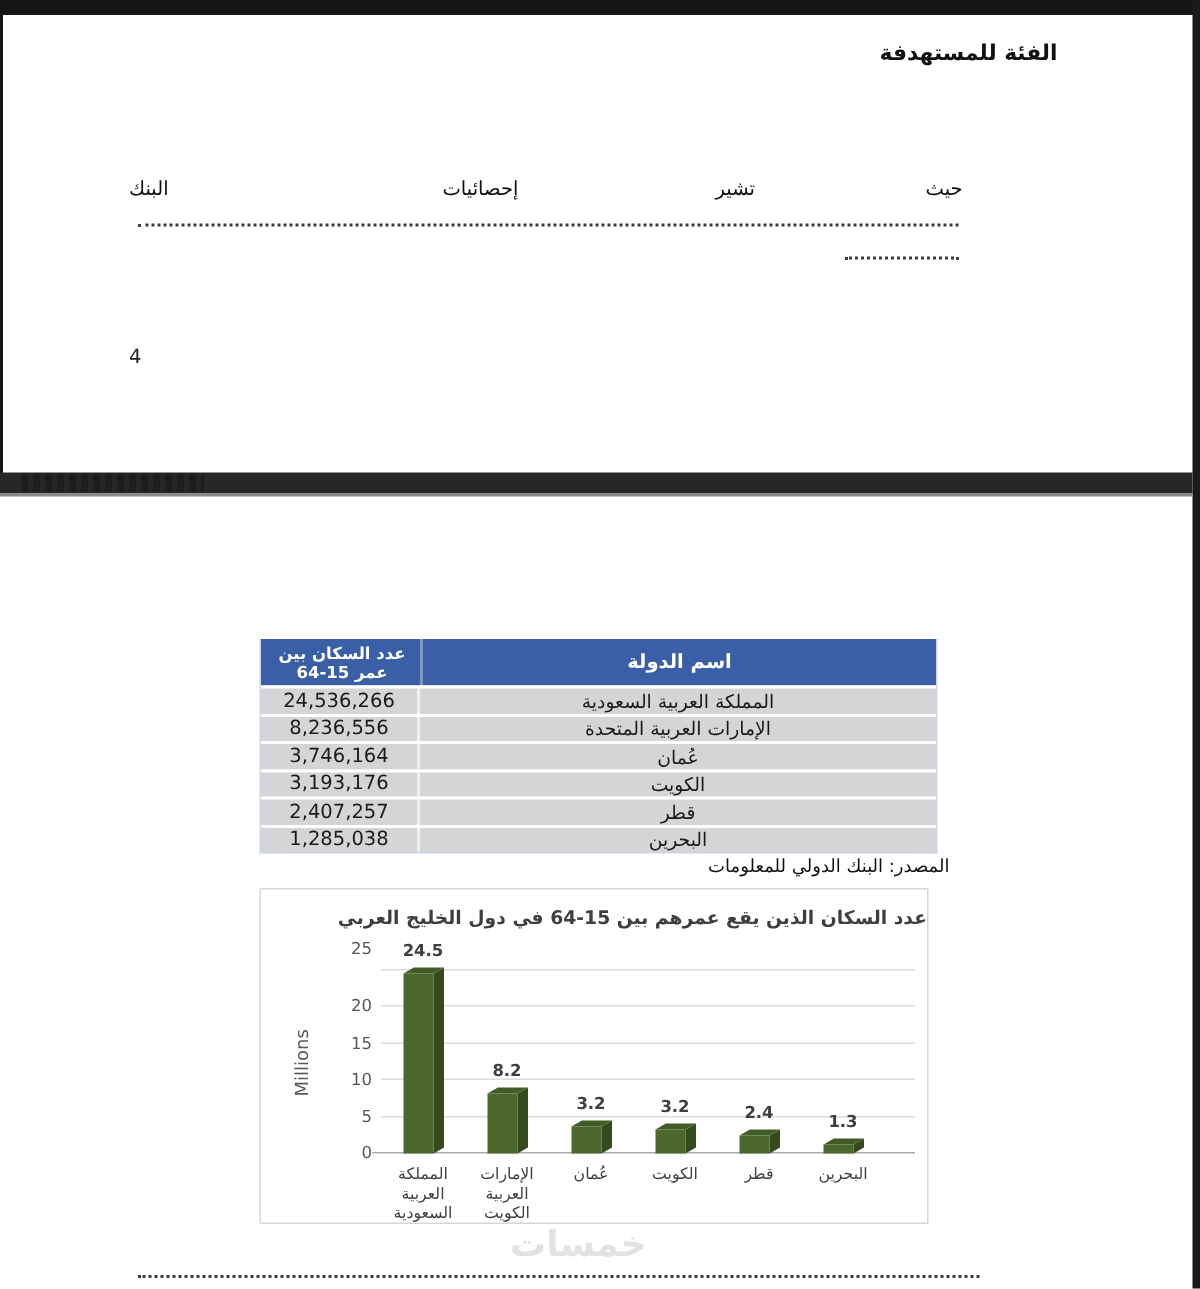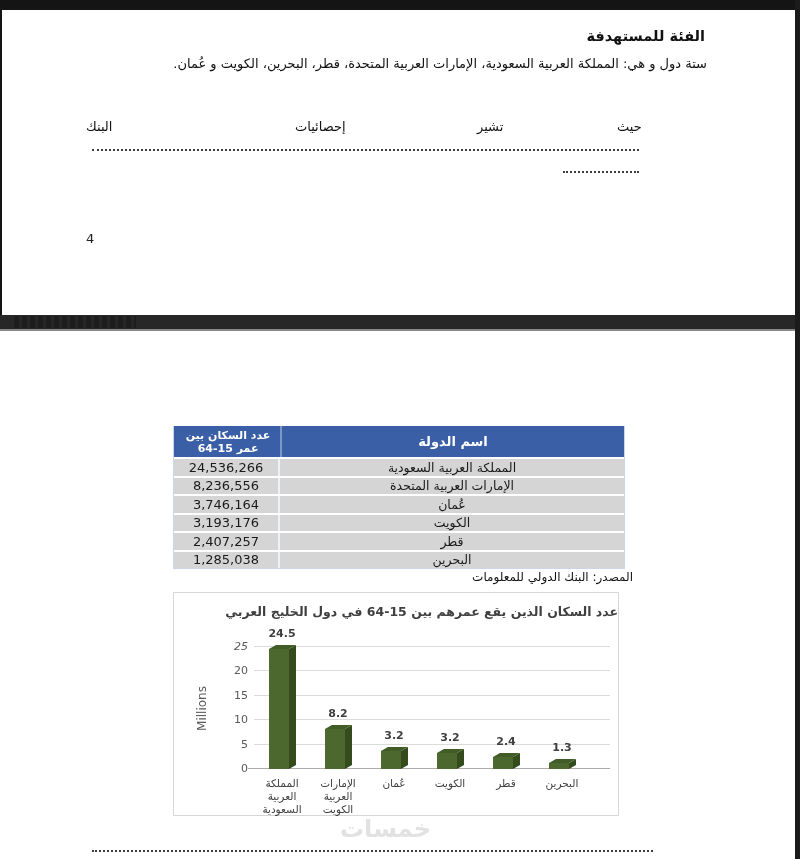--- a/index.html
+++ b/index.html
@@ -65,21 +65,20 @@
 
 <div class="abs top-bar"></div>
 <div class="abs left-strip"></div>
 <div class="abs right-strip"></div>
 <div class="abs dark-band"></div>
 <div class="abs band-block"></div>
 <div class="abs band-underline"></div>
 
 <div class="abs p1-title">الفئة للمستهدفة</div>
 <div class="abs p1-body">
-  <div>ستة دول و هي: المملكة العربية السعودية، الإمارات العربية المتحدة، قطر، البحرين، الكويت و عُمان.</div>
 </div>
 <span class="abs fill-word" style="left:617px">حيث</span>
 <span class="abs fill-word" style="left:477px">تشير</span>
 <span class="abs fill-word" style="left:295px">إحصائيات</span>
 <span class="abs fill-word" style="left:86px">البنك</span>
 <div class="abs dotted dots-long"></div>
 <div class="abs dotted dots-short"></div>
 <div class="abs page-number">4</div>
 
 <div class="abs gcc-table">
@@ -121,21 +120,21 @@
 
 <div class="abs chart-box">
   <div class="chart-title">عدد السكان الذين يقع عمرهم بين 15-64 في دول الخليج العربي</div>
   <div class="ylabel">Millions</div>
   <div id="yticks">
       <div class="ytick" style="top: 169px;">0</div>
       <div class="ytick" style="top: 144.6px;">5</div>
       <div class="ytick" style="top: 120.2px;">10</div>
       <div class="ytick" style="top: 95.8px;">15</div>
       <div class="ytick" style="top: 71.4px;">20</div>
-      <div class="ytick" style="top: 47px; font-style: italic;">25</div>
+      <div class="ytick" style="top: 33px;">25</div>
     </div>
   <div class="plot" id="plot">
     <div class="baseline"></div>
   <div class="gridline" style="bottom: 24.4px;"></div>
       <div class="gridline" style="bottom: 48.8px;"></div>
       <div class="gridline" style="bottom: 73.2px;"></div>
       <div class="gridline" style="bottom: 97.6px;"></div>
       <div class="gridline" style="bottom: 122px;"></div>
       <div class="bar-front" style="left: 15px; height: 119.56px; background: rgb(76, 104, 46);"></div>
       <div class="bar-side" style="left: 35px; height: 119.56px; background: rgb(52, 76, 29);"></div>

